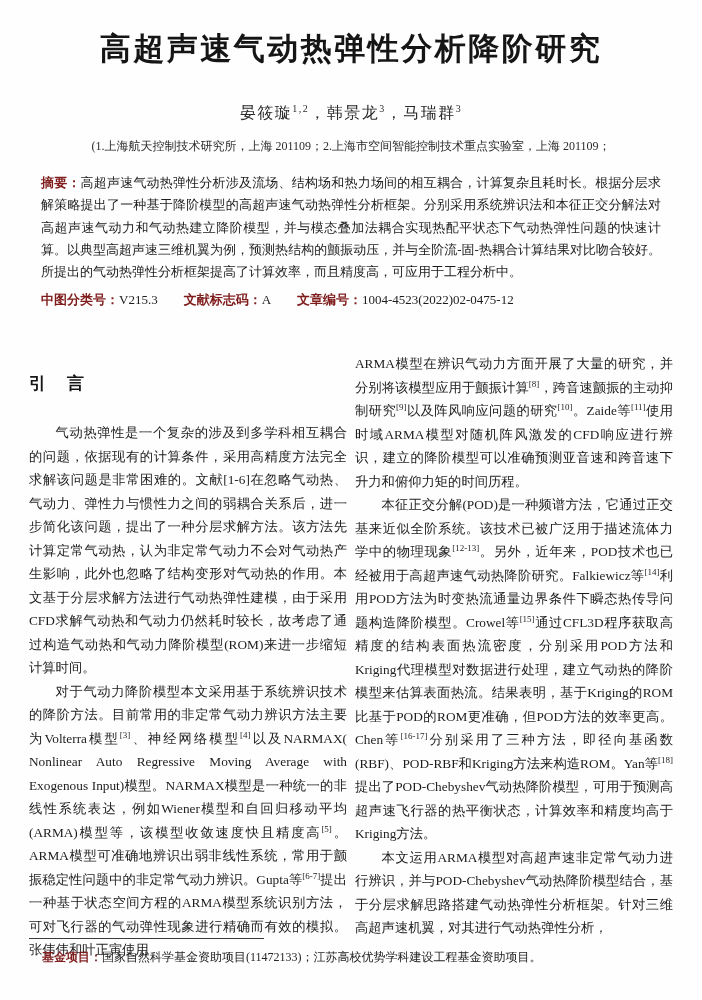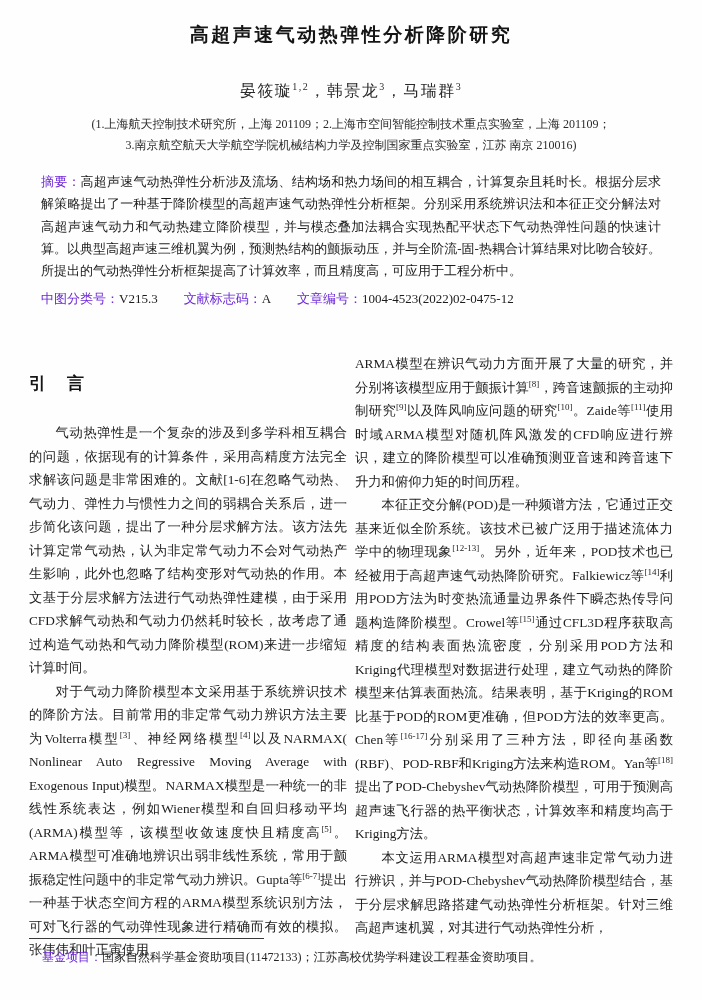--- a/index.html
+++ b/index.html
@@ -5,37 +5,37 @@
   * { margin: 0; padding: 0; box-sizing: border-box; }
   html, body { width: 702px; height: 1000px; }
   body { background: #ffffff; }
   .page {
     position: relative; width: 702px; height: 1000px;
     background: #fefefe; overflow: hidden;
     color: #1c1c1c;
     font-family: "Liberation Serif", "DejaVu Serif", serif;
   }
   .title {
-    padding-top: 22px; text-align: center;
+    padding-top: 28px; text-align: center;
     font-family: "Liberation Sans", "DejaVu Sans", sans-serif;
-    font-size: 19px; font-weight: 700; letter-spacing: 2.5px; color: #151515;
+    font-size: 31px; font-weight: 700; letter-spacing: 2.5px; color: #151515;
   }
   .authors {
     margin-top: 33px; text-align: center;
     font-size: 16px; letter-spacing: 1.5px; color: #2a2a2a;
   }
   .authors sup { font-size: 10px; line-height: 0; }
   .affils {
     margin-top: 12px; text-align: center;
     font-size: 12px; line-height: 21px; color: #2a2a2a;
   }
   .frontmatter { margin: 15px 41px 0 41px; width: 620px; }
   .lbl {
     font-family: "Liberation Sans", "DejaVu Sans", sans-serif;
-    font-weight: 400; color: #6d28d9;
+    font-weight: 700; color: #7f1d1d;
   }
   .abstract { font-size: 13px; line-height: 22.3px; text-align: justify; }
   .kline { margin-top: 6px; font-size: 13px; line-height: 22px; }
   .meta-line .meta-item { margin-right: 26px; white-space: nowrap; }
   .doi-line { letter-spacing: 0.2px; }
   .col {
     position: absolute; top: 352px; width: 318px;
     font-size: 13.3px; line-height: 23.5px; text-align: justify; color: #1c1c1c;
   }
   .col-left { left: 29px; }
@@ -61,21 +61,20 @@
 <body>
 
 <div class="page">
 
   <h1 class="title">高超声速气动热弹性分析降阶研究</h1>
 
   <div class="authors"><span>晏筱璇</span><sup>1,2</sup><span>，</span><span>韩景龙</span><sup>3</sup><span>，</span><span>马瑞群</span><sup>3</sup></div>
 
   <div class="affils">
     <div>(1.上海航天控制技术研究所，上海 201109；2.上海市空间智能控制技术重点实验室，上海 201109；</div>
-    <div>3.南京航空航天大学航空学院机械结构力学及控制国家重点实验室，江苏 南京 210016)</div>
   </div>
 
   <div class="frontmatter">
     <p class="abstract"><span class="lbl">摘要：</span><span>高超声速气动热弹性分析涉及流场、结构场和热力场间的相互耦合，计算复杂且耗时长。根据分层求解策略提出了一种基于降阶模型的高超声速气动热弹性分析框架。分别采用系统辨识法和本征正交分解法对高超声速气动力和气动热建立降阶模型，并与模态叠加法耦合实现热配平状态下气动热弹性问题的快速计算。以典型高超声速三维机翼为例，预测热结构的颤振动压，并与全阶流-固-热耦合计算结果对比吻合较好。所提出的气动热弹性分析框架提高了计算效率，而且精度高，可应用于工程分析中。</span></p>
 
 
     <p class="kline meta-line"><span class="meta-item"><span class="lbl">中图分类号：</span><span>V215.3</span></span><span class="meta-item"><span class="lbl">文献标志码：</span><span>A</span></span><span class="meta-item"><span class="lbl">文章编号：</span><span>1004-4523(2022)02-0475-12</span></span></p>
 
   </div>
 

